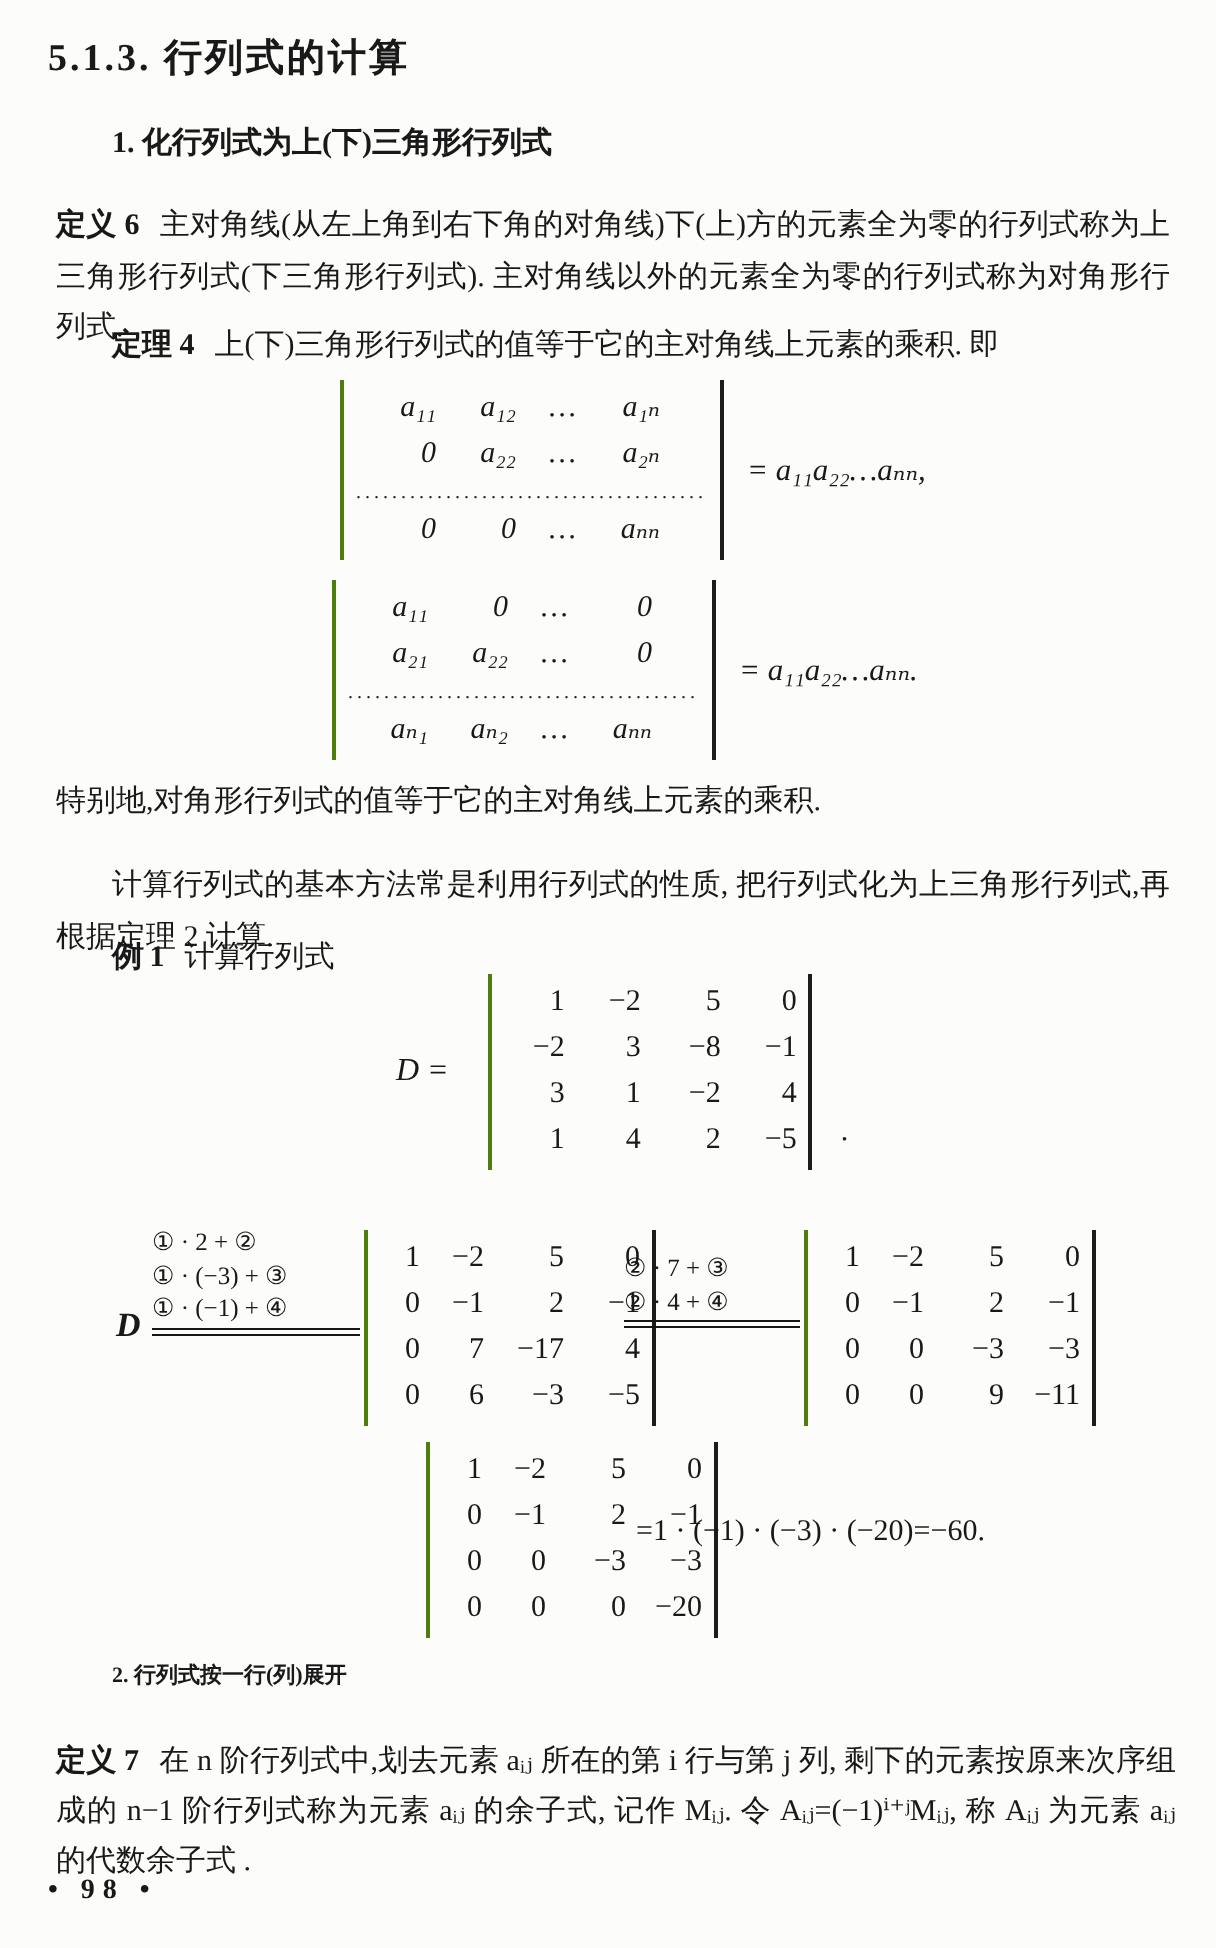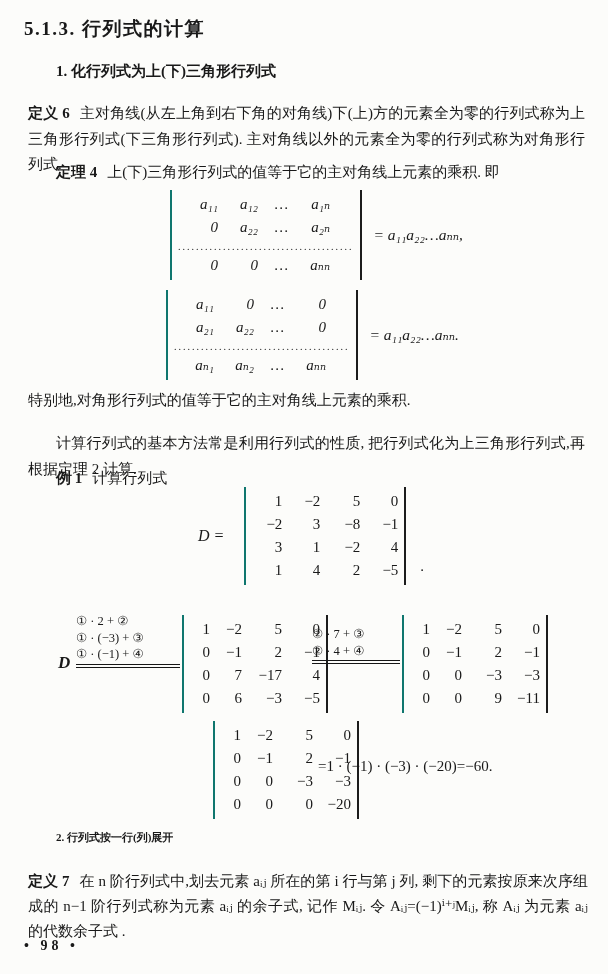--- a/index.html
+++ b/index.html
@@ -15,21 +15,21 @@
   .para{font-size:15px; line-height:25.5px; text-align:justify;}
   #def6{left:28px; top:86px; width:557px;}
   #thm4{left:56px; top:163px; font-size:15px; white-space:nowrap;}
   #special{left:28px; top:391px; font-size:15px; white-space:nowrap;}
   #method{left:28px; top:416px; width:557px; text-indent:28px;}
   #ex1{left:56px; top:469px; font-size:15px;}
   #sol{left:56px; top:588px; font-size:15px; white-space:nowrap;}
   .lbl{font-weight:bold; margin-right:10px;}
   
   .disp{display:flex; align-items:center; gap:12px;}
-  .det-inner{border-left:2px solid #0f766e; border-right:2px solid #1c1c1c; padding:3px 6px;}
+  .det-inner{border-left:2px solid #4d7c0f; border-right:2px solid #1c1c1c; padding:3px 6px;}
   .mrow{display:flex; line-height:23px; height:23px; font-size:15px;}
   .mcell{text-align:right; white-space:nowrap;}
   .let .mrow{font-style:italic;}
   .let .mcell:nth-child(1){width:40px;}
   .let .mcell:nth-child(2){width:40px;}
   .let .mcell:nth-child(3){width:30px;}
   .let .mcell:nth-child(4){width:42px;}
   .num .mcell:nth-child(1){width:20px;}
   .num .mcell:nth-child(2){width:32px;}
   .num .mcell:nth-child(3){width:40px;}

